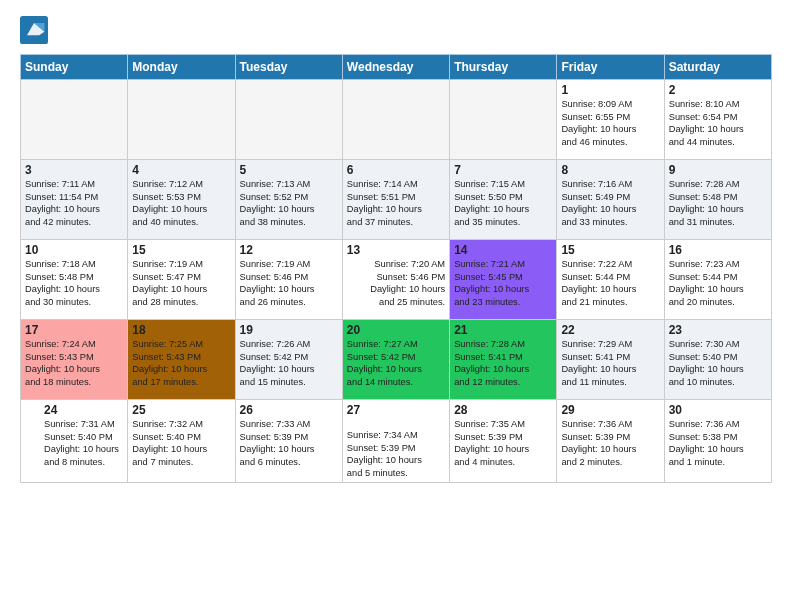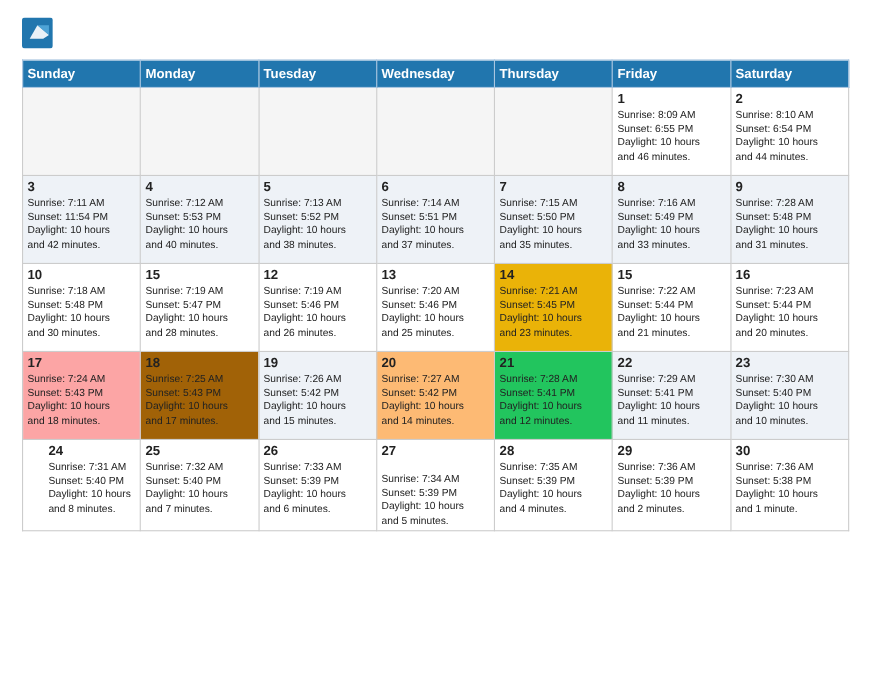--- a/index.html
+++ b/index.html
@@ -218,26 +218,26 @@
           </td>
           <td style="background: rgb(255, 255, 255);">
             <span class="day-num">12</span>
             <div class="day-info" style="white-space: pre-line;">Sunrise: 7:19 AM
 Sunset: 5:46 PM
 Daylight: 10 hours
 and 26 minutes.</div>
           </td>
           <td style="background: rgb(255, 255, 255);">
             <span class="day-num">13</span>
-            <div class="day-info" style="white-space: pre-line;">Sunrise: 7:20 AM
+            <div class="day-info" style="white-space: pre-line; text-align: right;">Sunrise: 7:20 AM
 Sunset: 5:46 PM
 Daylight: 10 hours
 and 25 minutes.</div>
           </td>
-          <td style="background: #eab308;">
+          <td style="background: #8b5cf6;">
             <span class="day-num">14</span>
             <div class="day-info" style="white-space: pre-line;">Sunrise: 7:21 AM
 Sunset: 5:45 PM
 Daylight: 10 hours
 and 23 minutes.</div>
           </td>
           <td style="background: rgb(255, 255, 255);">
             <span class="day-num">15</span>
             <div class="day-info" style="white-space: pre-line;">Sunrise: 7:22 AM
 Sunset: 5:44 PM
@@ -267,21 +267,21 @@
 Daylight: 10 hours
 and 17 minutes.</div>
           </td>
           <td style="background: rgb(238, 242, 247);">
             <span class="day-num">19</span>
             <div class="day-info" style="white-space: pre-line;">Sunrise: 7:26 AM
 Sunset: 5:42 PM
 Daylight: 10 hours
 and 15 minutes.</div>
           </td>
-          <td style="background: #fdba74;">
+          <td style="background: #22c55e;">
             <span class="day-num">20</span>
             <div class="day-info" style="white-space: pre-line;">Sunrise: 7:27 AM
 Sunset: 5:42 PM
 Daylight: 10 hours
 and 14 minutes.</div>
           </td>
           <td style="background: #22c55e;">
             <span class="day-num">21</span>
             <div class="day-info" style="white-space: pre-line;">Sunrise: 7:28 AM
 Sunset: 5:41 PM

